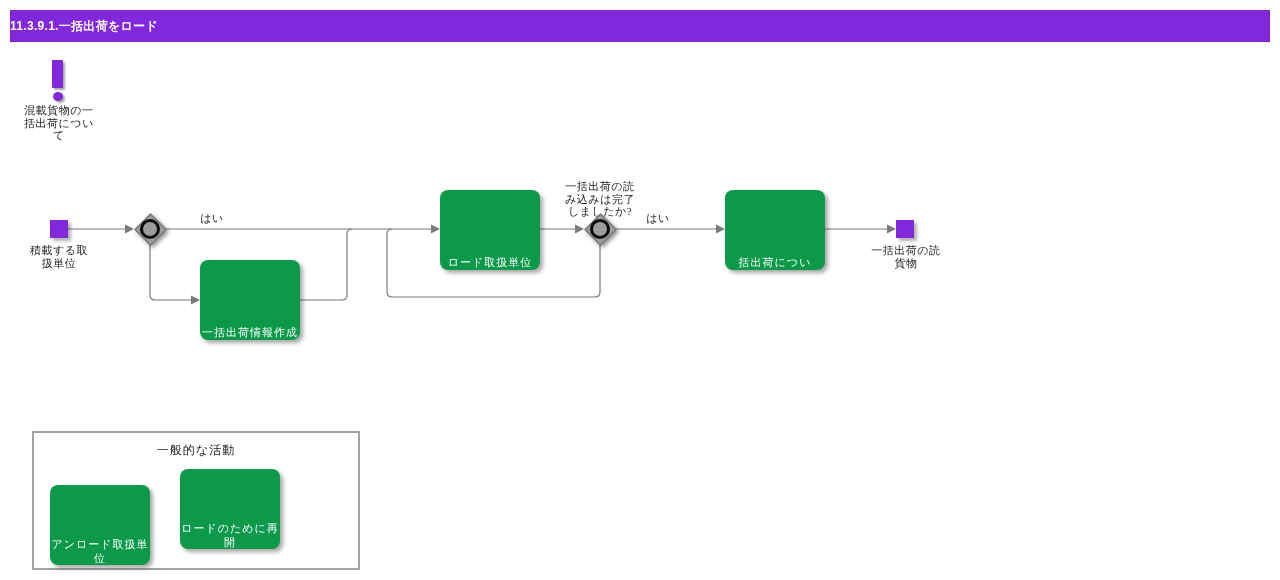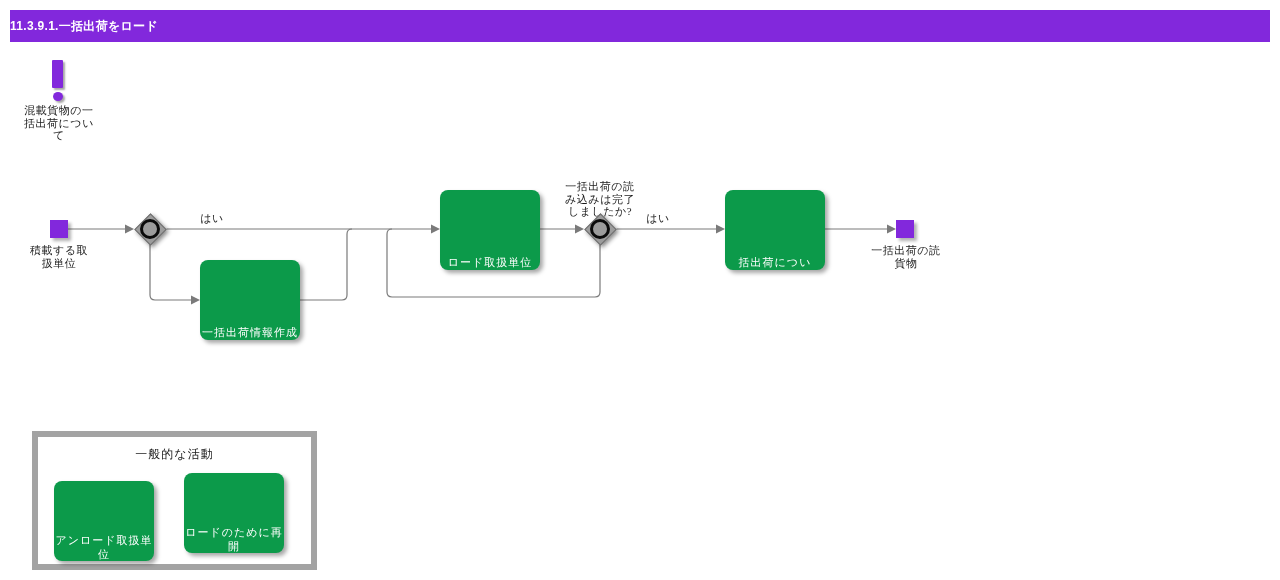--- a/index.html
+++ b/index.html
@@ -44,25 +44,25 @@
   .task-complete{left:725px;top:190px;}
   
   .gateway{position:absolute;width:23px;height:23px;filter:drop-shadow(2px 2px 2px rgba(0,0,0,.45));}
   .gw-diamond{position:absolute;left:0;top:0;width:23px;height:23px;background:var(--diamond);
     border:1px solid #6e6e6e;transform:rotate(45deg);box-sizing:border-box;}
   .gw-ring{position:absolute;left:1px;top:1px;width:14px;height:14px;border:3.5px solid #0b0b0b;
     border-radius:50%;box-sizing:content-box;}
   .gateway1{left:138.5px;top:217.5px;}
   .gateway2{left:588.5px;top:217.5px;}
   
-  .legend{position:absolute;left:32px;top:431px;width:285px;height:139px;background:#fff;
-    border:6px solid #a3a3a3;box-sizing:border-box;}
+  .legend{position:absolute;left:32px;top:431px;width:328px;height:139px;background:#fff;
+    border:2px solid #a3a3a3;box-sizing:border-box;}
   .legend-title{position:absolute;left:0;top:9px;width:100%;text-align:center;font-size:12px;letter-spacing:1px;}
   .legend .task{width:100px;height:80px;}
-  .legend-task-a{left:16px;top:44px;}
+  .legend-task-a{left:16px;top:52px;}
   .legend-task-b{left:146px;top:36px;}
   .legend .task .task-label{white-space:normal;line-height:14px;}
 </style>
 </head>
 <body>
 
 <div id="canvas">
 
   <div class="header">
     <span class="title">11.3.9.1.一括出荷をロード</span>

